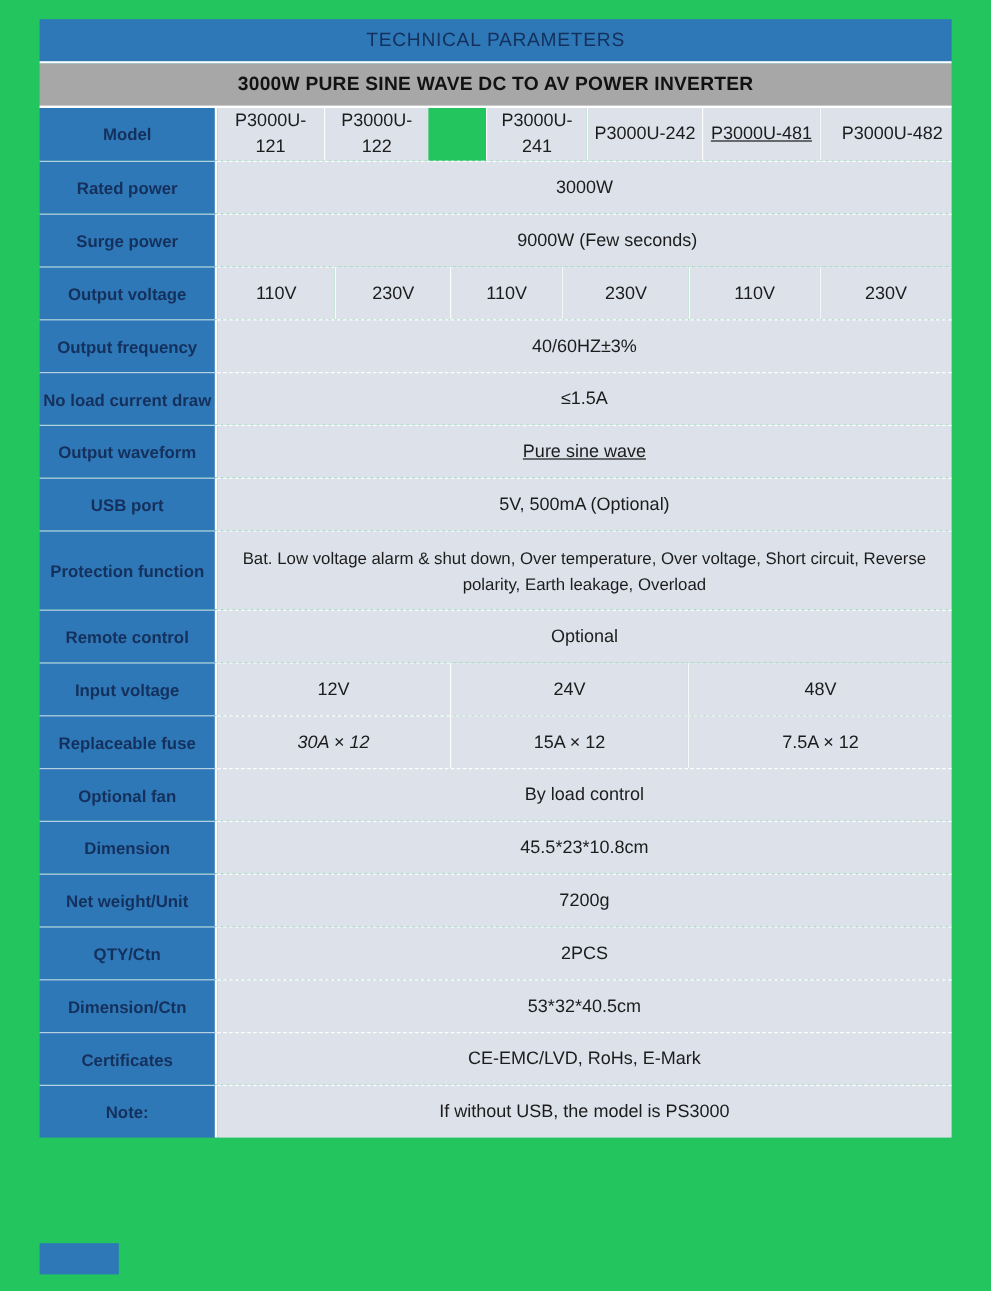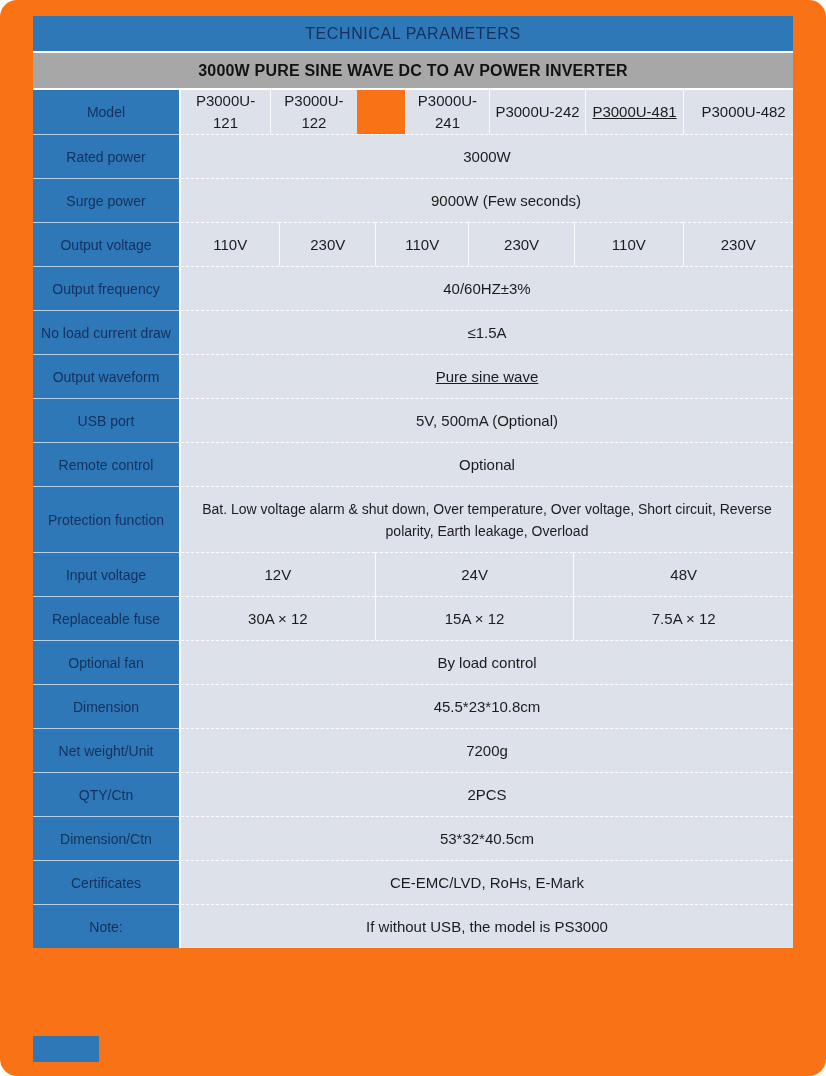--- a/index.html
+++ b/index.html
@@ -1,21 +1,21 @@
 <!DOCTYPE html>
 <html><head>
 <meta charset="utf-8">
 <style>
   html,body{margin:0;padding:0;}
   body{
     width:826px;height:1076px;background:#ffffff;position:relative;
     font-family:"Liberation Sans", sans-serif;
     -webkit-font-smoothing:antialiased;
   }
-  .page{position:absolute;inset:0;background:#f97316;border-radius:17px;}
+  .page{position:absolute;inset:0;background:#22c55e;}
   .tbl{
     position:absolute;left:33px;top:16px;width:760px;
     display:flex;flex-direction:column;
   }
   .hdr{
     height:37px;background:var(--blue);color:var(--navy);
     display:flex;align-items:center;justify-content:center;
     font-size:16px;letter-spacing:0.6px;font-weight:400;
     border-bottom:2px solid #ffffff;box-sizing:border-box;
   }
@@ -27,20 +27,21 @@
   }
   .row{display:flex;height:44px;}
   .row.tall{height:66px;}
   .row-label{
     width:148px;flex:0 0 148px;background:var(--blue);color:var(--navy);
     display:flex;align-items:center;justify-content:center;text-align:center;
     font-size:14px;box-sizing:border-box;
     border-top:1px solid rgba(255,255,255,0.65);
     border-right:2px solid #ffffff;
     padding:0 2px;
+    font-weight:bold;
   }
   .row:first-child .row-label{border-top:none;}
   .cells{flex:1 1 auto;display:flex;}
   .cell{
     background:var(--cellbg);color:#1c1c1c;
     display:flex;align-items:center;justify-content:center;text-align:center;
     font-size:15px;box-sizing:border-box;
     border-top:1px dashed #ffffff;
     border-left:1px solid rgba(255,255,255,0.9);
     padding:0 4px;line-height:22px;
@@ -112,44 +113,44 @@
           <div class="cells">
             <div class="cell" style="flex: 612 0 0px; text-decoration: underline;">Pure sine wave</div>
           </div>
         </div>
         <div class="row">
           <div class="row-label">USB port</div>
           <div class="cells">
             <div class="cell" style="flex: 612 0 0px;">5V, 500mA (Optional)</div>
           </div>
         </div>
+        <div class="row tall">
+          <div class="row-label">Protection function</div>
+          <div class="cells">
+            <div class="cell" style="flex: 612 0 0px;">Bat. Low voltage alarm &amp; shut down, Over temperature, Over voltage, Short circuit, Reverse polarity, Earth leakage, Overload</div>
+          </div>
+        </div>
         <div class="row">
           <div class="row-label">Remote control</div>
           <div class="cells">
             <div class="cell" style="flex: 612 0 0px;">Optional</div>
-          </div>
-        </div>
-        <div class="row tall">
-          <div class="row-label">Protection function</div>
-          <div class="cells">
-            <div class="cell" style="flex: 612 0 0px;">Bat. Low voltage alarm &amp; shut down, Over temperature, Over voltage, Short circuit, Reverse polarity, Earth leakage, Overload</div>
           </div>
         </div>
         <div class="row">
           <div class="row-label">Input voltage</div>
           <div class="cells">
             <div class="cell" style="flex: 194 0 0px;">12V</div>
             <div class="cell" style="flex: 198 0 0px;">24V</div>
             <div class="cell" style="flex: 220 0 0px;">48V</div>
           </div>
         </div>
         <div class="row">
           <div class="row-label">Replaceable fuse</div>
           <div class="cells">
-            <div class="cell" style="flex: 194 0 0px;">30A × 12</div>
+            <div class="cell" style="flex: 194 0 0px; font-style: italic;">30A × 12</div>
             <div class="cell" style="flex: 198 0 0px;">15A × 12</div>
             <div class="cell" style="flex: 220 0 0px;">7.5A × 12</div>
           </div>
         </div>
         <div class="row">
           <div class="row-label">Optional fan</div>
           <div class="cells">
             <div class="cell" style="flex: 612 0 0px;">By load control</div>
           </div>
         </div>

